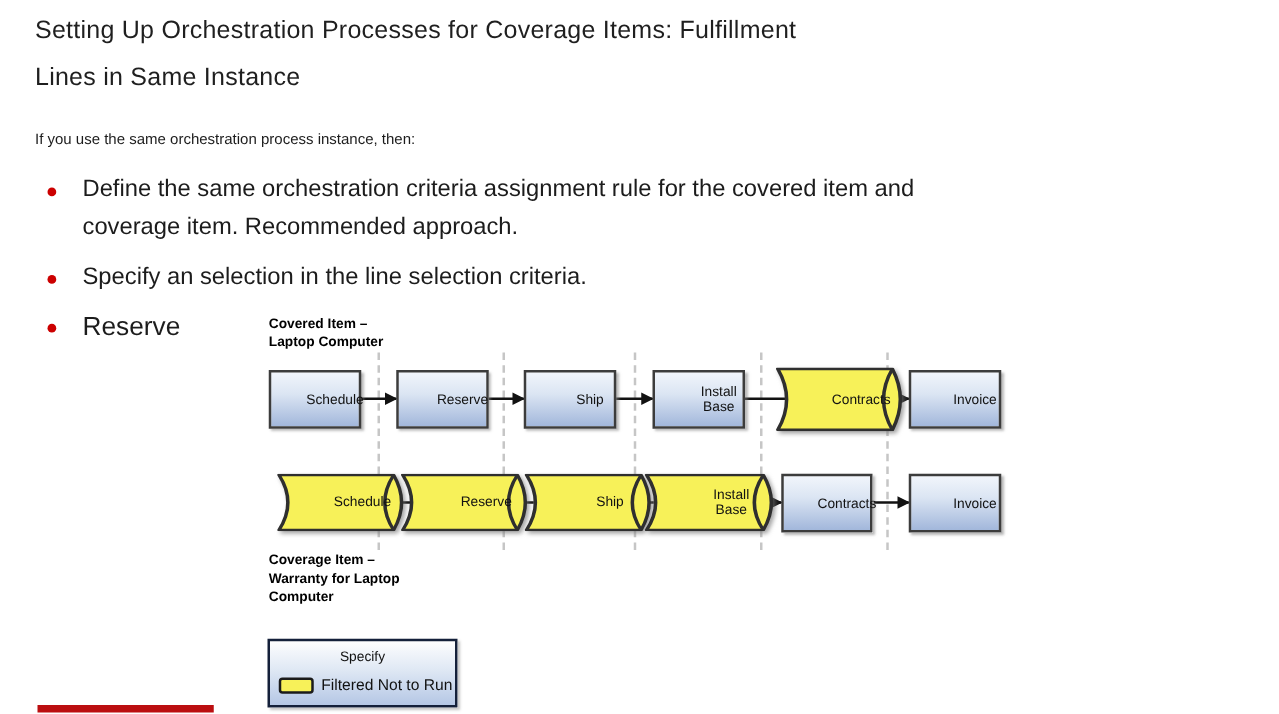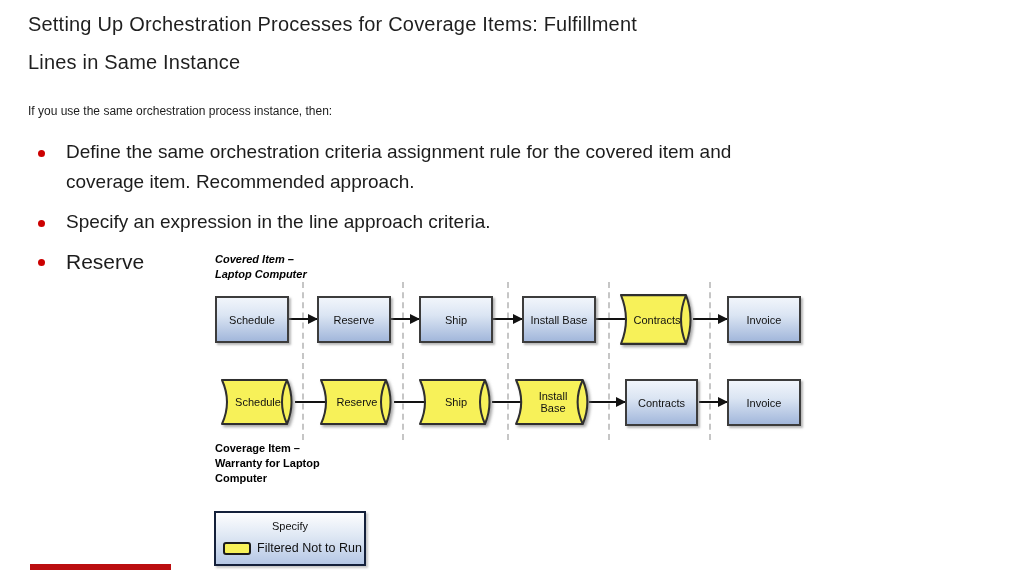--- a/index.html
+++ b/index.html
@@ -41,21 +41,21 @@
   }
   .conn.arrow::after{
     content:"";position:absolute;right:-1px;top:-4px;
     width:0;height:0;
     border-left:10px solid #121212;
     border-top:5px solid transparent;
     border-bottom:5px solid transparent;
   }
   .node{
     z-index:2;display:flex;align-items:center;justify-content:center;
-    text-align:center;font-size:11px;color:#111;line-height:12px;
+    text-align:center;font-size:11px;color:#111;line-height:12px;padding-left:32px;
   }
   .node.blue{
     border:2px solid #3c3c3c;
     background:linear-gradient(180deg,#f1f5fb 0%,#dbe5f3 40%,#a2b7db 100%);
     box-shadow:2px 2px 2px rgba(125,125,125,0.55);
     box-sizing:border-box;
   }
   .node.curl{
     background:transparent;
     filter:drop-shadow(2px 2px 1.5px rgba(115,115,115,0.65));
@@ -93,26 +93,26 @@
 <div class="abs slide-title pre">Setting Up Orchestration Processes for Coverage Items: Fulfillment
 Lines in Same Instance</div>
 
 <div class="abs intro">If you use the same orchestration process instance, then:</div>
 
 <div class="abs bullet-dot" style="left:38px;top:150px;"></div>
 <div class="abs bullet-text pre" style="left:66px;top:137px;width:930px;">Define the same orchestration criteria assignment rule for the covered item and
 coverage item. Recommended approach.</div>
 
 <div class="abs bullet-dot" style="left:38px;top:220px;"></div>
-<div class="abs bullet-text" style="left:66px;top:207px;width:930px;">Specify an expression in the line approach criteria.</div>
+<div class="abs bullet-text" style="left:66px;top:207px;width:930px;">Specify an selection in the line selection criteria.</div>
 
 <div class="abs bullet-dot" style="left:38px;top:259px;"></div>
 <div class="abs bullet-text big" style="left:66px;top:247px;width:300px;">Reserve</div>
 
-<div class="abs diagram-label pre" style="left:215px;top:252px;font-style:italic;">Covered Item –
+<div class="abs diagram-label pre" style="left:215px;top:252px;">Covered Item –
 Laptop Computer</div>
 <div class="abs diagram-label pre" style="left:215px;top:441px;">Coverage Item –
 Warranty for Laptop
 Computer</div>
 
 <div class="abs sep" style="left:302px;"></div>
 <div class="abs sep" style="left:402px;"></div>
 <div class="abs sep" style="left:507px;"></div>
 <div class="abs sep" style="left:608px;"></div>
 <div class="abs sep" style="left:709px;"></div>

